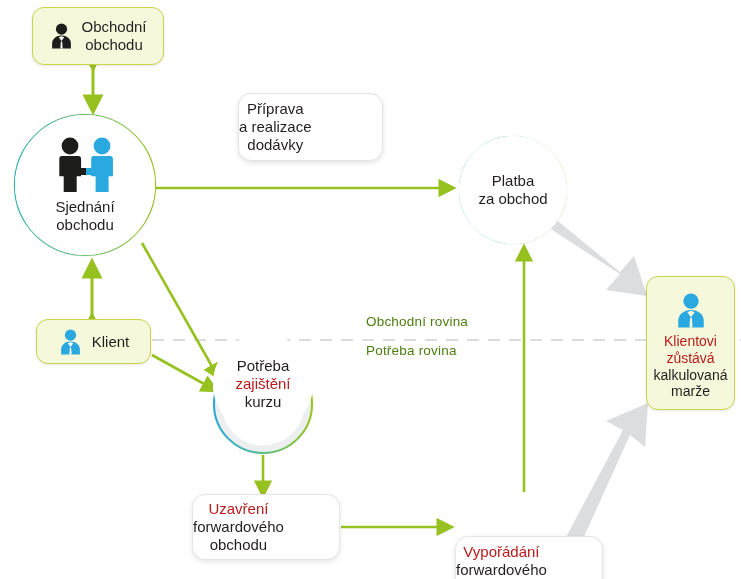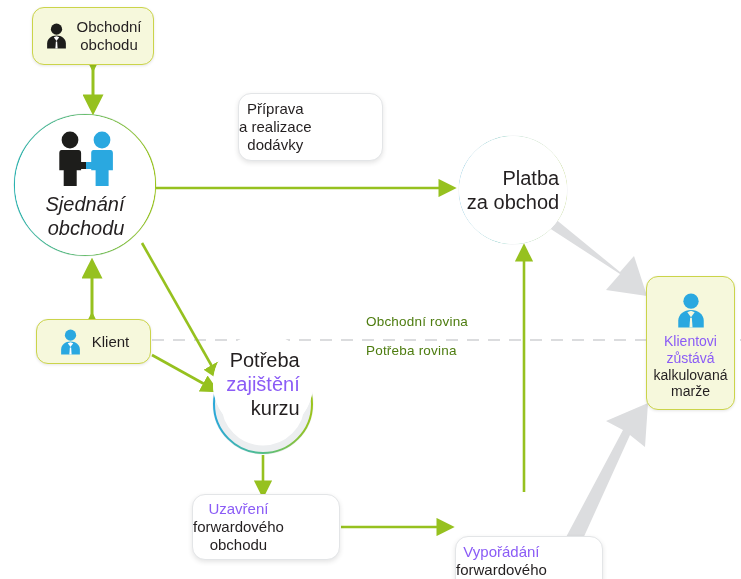--- a/index.html
+++ b/index.html
@@ -29,23 +29,23 @@
     box-shadow:0 2px 5px rgba(0,0,0,.11);
     text-align:center;
   }
   .wbox .txt{font-size:15px;color:#231f20;line-height:1.2;}
 
   
   .circ{border-radius:50%;display:flex;align-items:center;justify-content:center;
         background:#fff;position:absolute;z-index:5;}
   .circ .inner{border-radius:50%;background:#fff;width:100%;height:100%;
         display:flex;flex-direction:column;align-items:center;justify-content:center;}
-  .circ .txt{font-size:20px;color:#231f20;line-height:1.2;text-align:right;}
-
-  .blue{color:#8b5cf6;}
+  .circ .txt{font-size:15px;color:#231f20;line-height:1.2;text-align:center;}
+
+  .blue{color:#b91c1c;}
 
   .plane-lbl{position:absolute;z-index:4;color:#4d7c0f;font-size:13.5px;
              letter-spacing:.2px;white-space:nowrap;}
 
   .iconwrap{display:flex;align-items:center;justify-content:center;}
 </style>
 </head>
 <body>
 
 <div id="stage">
@@ -121,36 +121,36 @@
     </g>
 
     <g stroke="#96c11f" stroke-width="2.6" fill="none">
       <line x1="524" y1="492" x2="524" y2="248" marker-end="url(#ghead)"></line>
     </g>
   </svg>
 
   <div class="plane-lbl" style="left:366px;top:314px;">Obchodní rovina</div>
   <div class="plane-lbl" style="left:366px;top:343px;">Potřeba rovina</div>
 
-  <div class="node ybox" style="left:32px;top:7px;width:122px;height:58px;">
+  <div class="node ybox" style="left:32px;top:7px;width:132px;height:58px;">
     <span class="iconwrap" style="margin-right:7px;">
       <svg width="25" height="28" viewBox="0 0 24 26">
         <circle cx="12" cy="6.4" r="5.4" fill="#1d1d1b"></circle>
         <path d="M12 12.6c-5 0-9 3.2-9 7.6V25h18v-4.8c0-4.4-4-7.6-9-7.6z" fill="#1d1d1b"></path>
         <path d="M12 13.2l-2.6 1.1 2.6 3.4 2.6-3.4z" fill="#ffffff"></path>
         <path d="M11.4 18.2h1.2l.5 6.8h-2.2z" fill="#ffffff"></path>
       </svg>
     </span>
     <span class="txt">
       <span>Obchodní</span><br>
       <span>obchodu</span>
     </span>
   </div>
 
-  <div class="circ" style="left:15px;top:115px;width:140px;height:140px;font-style:italic;">
+  <div class="circ" style="left:15px;top:115px;width:140px;height:140px;">
     <div class="inner">
       <span class="iconwrap" style="margin-bottom:4px;">
         <svg width="76" height="58" viewBox="0 0 76 58">
 
           <circle cx="23" cy="10" r="8.4" fill="#1d1d1b"></circle>
           <path d="M14.5 20h17c1.6 0 2.6 1.2 2.6 2.9v17.3h-4.4V56h-13V40.2h-4.4V22.9c0-1.7 1-2.9 2.2-2.9z" fill="#1d1d1b"></path>
 
           <circle cx="55" cy="10" r="8.4" fill="#2aa8e0"></circle>
           <path d="M46.5 20h17c1.4 0 2.4 1.2 2.4 2.9v17.3h-4.3V56h-13V40.2h-4.4V22.9c0-1.7 1-2.9 2.3-2.9z" fill="#2aa8e0"></path>
 

